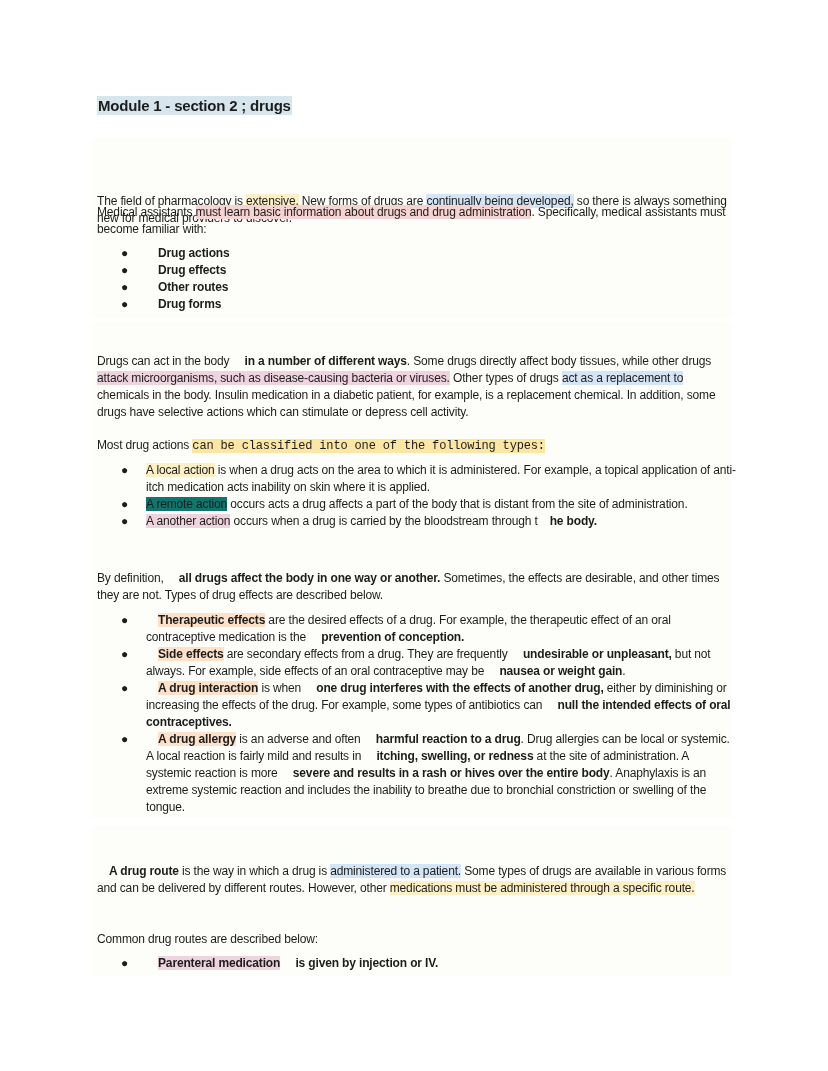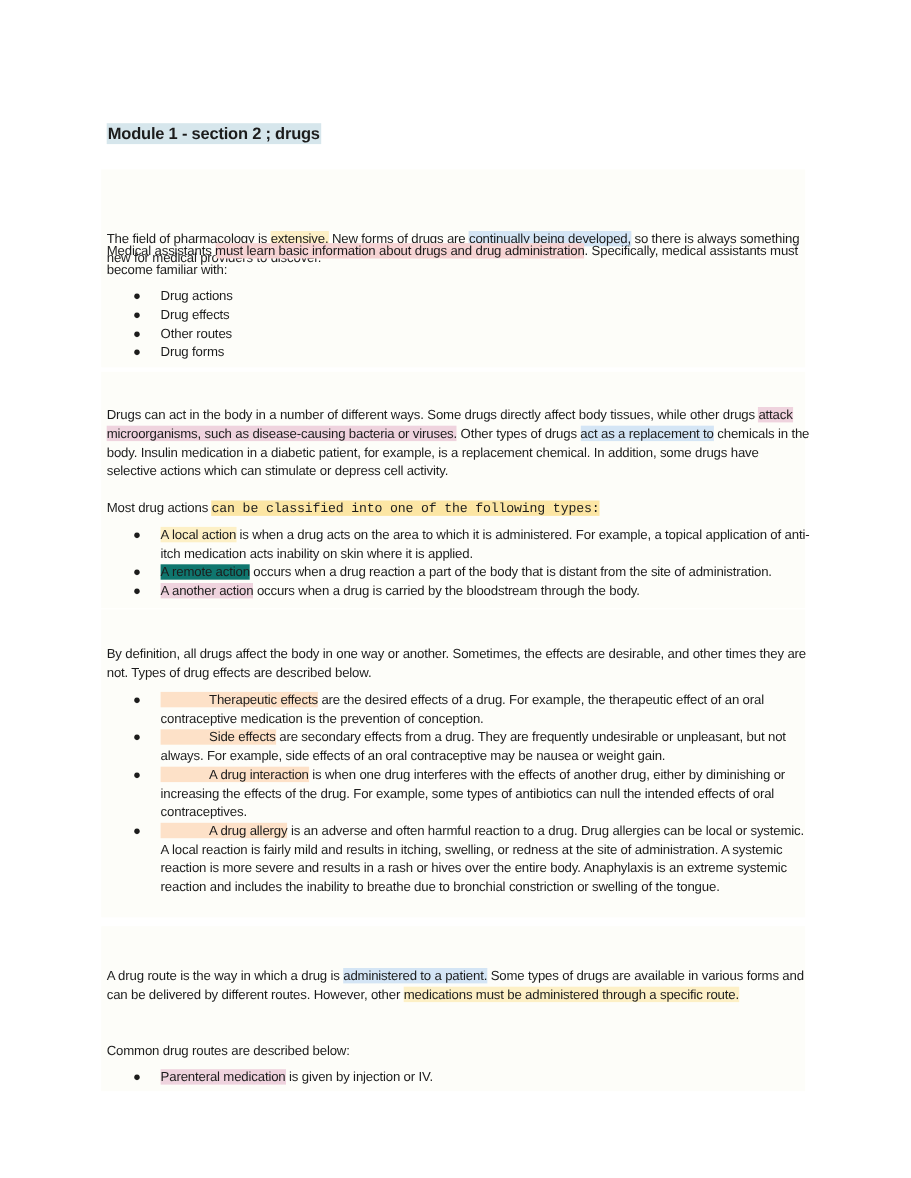--- a/index.html
+++ b/index.html
@@ -1,33 +1,33 @@
 <!DOCTYPE html>
 <html><head>
 <meta charset="utf-8">
 <style>
   html, body { margin: 0; padding: 0; background: #ffffff; }
   body { width: 828px; height: 1071px; position: relative; overflow: hidden;
          font-family: "Liberation Sans", sans-serif; color: #1c1c1c; }
-  .page { position: absolute; left: 0; top: 16px; width: 828px; height: 865px; border-radius: 27px; }
+  .page { position: absolute; left: 0; top: 0; width: 828px; height: 865px; border-radius: 27px; }
   .title { position: absolute; left: 97px; top: 96px; font-size: 15px; font-weight: bold;
            background: #d6e6ec; padding: 1px 1px; letter-spacing: -0.2px; }
   .block { position: absolute; left: 92px; width: 640px; background: #fdfdf9; }
   .p { position: absolute; left: 97px; width: 640px; font-size: 12px; line-height: 17px; letter-spacing: -0.15px; }
   .ul { position: absolute; left: 97px; width: 640px; font-size: 12px; line-height: 17px; margin: 0; padding: 0; list-style: none; letter-spacing: -0.15px; }
   .ul li { position: relative; padding-left: 49px; }
   .ul li .bullet { position: absolute; left: 24px; top: 0; font-size: 12px; }
-  b { font-weight: normal; }
+  b { font-weight: bold; margin-left: 12px; }
   .hl-yellow { background: #fdf0c6; }
   .hl-yellow2 { background: #fce6a4; font-family: Liberation Mono, monospace; }
   .hl-blue { background: #d4e5f5; }
   .hl-blue2 { background: #0f766e; }
   .hl-pink { background: #f6d3d3; }
   .hl-mauve { background: #efd3de; }
-  .hl-orange { background: #fde1c8; padding-left: 44px; }
+  .hl-orange { background: #fde1c8; }
 </style>
 </head>
 <body>
 
 <div class="page">
 
   <div class="title">Module 1 - section 2 ; drugs</div>
 
   <div class="block" style="top:138px;height:180px;"></div>
   <div class="block" style="top:322px;height:215px;"></div>
@@ -52,21 +52,21 @@
   <div class="p" style="top:353px;">
     <span>Drugs can act in the body </span><b>in a number of different ways</b><span>. Some drugs directly affect body tissues, while other drugs </span><span class="hl-mauve">attack microorganisms, such as disease-causing bacteria or viruses.</span><span> Other types of drugs </span><span class="hl-blue">act as a replacement to</span><span> chemicals in the body. Insulin medication in a diabetic patient, for example, is a replacement chemical. In addition, some drugs have selective actions which can stimulate or depress cell activity.</span>
   </div>
 
   <div class="p" style="top:437px;">
     <span>Most drug actions </span><span class="hl-yellow2">can be classified into one of the following types:</span>
   </div>
 
   <ul class="ul" style="top:462px;">
     <li><span class="bullet">●</span><span class="hl-yellow">A local action</span><span> is when a drug acts on the area to which it is administered. For example, a topical application of anti-itch medication acts inability on skin where it is applied.</span></li>
-    <li><span class="bullet">●</span><span class="hl-blue2">A remote action</span><span> occurs when a drug reaction a part of the body that is distant from the site of administration.</span></li>
+    <li><span class="bullet">●</span><span class="hl-blue2">A remote action</span><span> occurs acts a drug affects a part of the body that is distant from the site of administration.</span></li>
     <li><span class="bullet">●</span><span class="hl-mauve">A another action</span><span> occurs when a drug is carried by the bloodstream through t</span><b>he body.</b></li>
   </ul>
 
   <div class="p" style="top:570px;">
     <span>By definition, </span><b>all drugs affect the body in one way or another.</b><span> Sometimes, the effects are desirable, and other times they are not. Types of drug effects are described below.</span>
   </div>
 
   <ul class="ul" style="top:612px;">
     <li><span class="bullet">●</span><b class="hl-orange">Therapeutic effects</b><span> are the desired effects of a drug. For example, the therapeutic effect of an oral contraceptive medication is the </span><b>prevention of conception.</b></li>
     <li><span class="bullet">●</span><b class="hl-orange">Side effects</b><span> are secondary effects from a drug. They are frequently </span><b>undesirable or unpleasant,</b><span> but not always. For example, side effects of an oral contraceptive may be </span><b>nausea or weight gain</b><span>.</span></li>

